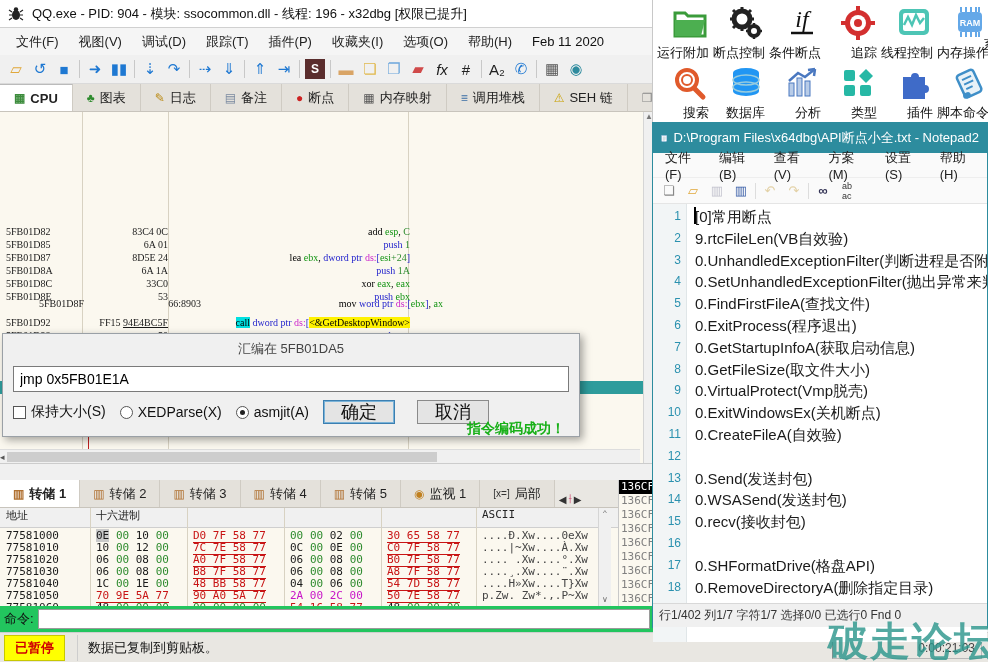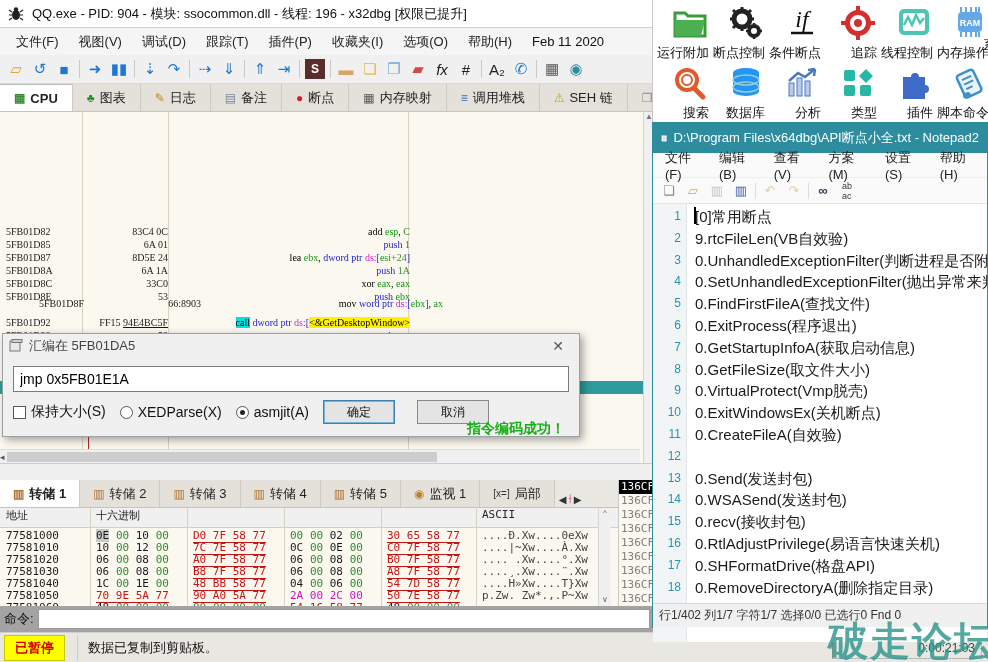--- a/index.html
+++ b/index.html
@@ -65,41 +65,41 @@
   .vline { position:absolute; top:0; bottom:0; width:1px; background:#D8D2C2; }
   #dump-vscroll { position:absolute; left:598px; top:508px; width:13px; height:98px; background:#F0F0F0; border-left:1px solid #D5D5D5; font-size:8px; color:#666; text-align:center; }
 
   
   #stack { position:absolute; left:618px; top:480px; width:36px; height:148px; background:#FBF8EF; border-left:1px solid #C8C8C8; overflow:hidden; }
   .srow { height:14px; font-family:"DejaVu Sans Mono",monospace; font-size:11px; line-height:14px; color:#808080; white-space:nowrap; padding-left:2px; }
   .srow.sel { background:#000; color:#FFF; }
   #stack-hscroll { height:13px; background:#F0F0F0; border-top:1px solid #D5D5D5; font-size:8px; color:#555; padding-left:2px; }
 
   
-  #cmdbar { position:absolute; left:0; top:606px; width:654px; height:26px; background:#a3a3a3; display:flex; align-items:center; padding:0 4px; gap:4px; }
+  #cmdbar { position:absolute; left:0; top:606px; width:654px; height:26px; background:#22c55e; display:flex; align-items:center; padding:0 4px; gap:4px; }
   #cmdbar label { font-size:13px; color:#111; }
   #cmdbar input { flex:1; height:20px; border:1px solid #9A9A9A; background:#FFF; font-size:12px; padding:0 4px; }
 
   
   #statusbar { position:absolute; left:0; top:632px; width:988px; height:30px; background:#E9E7E2; border-top:1px solid #CFCFCF; display:flex; align-items:center; }
   #pause-badge { margin-left:4px; background:#FFFF00; color:#D00000; font-weight:bold; font-size:13px; padding:3px 10px; border:1px solid #C8C800; }
   #status-msg { font-size:13px; color:#111; margin-left:12px; border-left:1px solid #CDCDCD; padding:4px 10px; flex:1; }
   #status-right { position:absolute; right:6px; top:4px; width:150px; height:22px; border:1px solid #B8B8B8; border-top-color:#909090; border-left-color:#909090; font-size:12px; color:#444; text-align:right; padding:3px 6px; background:#E9E7E2; overflow:hidden; }
 
   
   #dlg { position:absolute; left:2px; top:333px; width:578px; height:104px; background:#F0F0F0; border:1px solid #9AA0A6; box-shadow:3px 3px 8px rgba(0,0,0,0.35); z-index:20; }
-  #dlg-title { height:24px; display:flex; align-items:center; padding:0 6px; gap:6px; font-size:13px; color:#444; }
+  #dlg-title { height:24px; display:flex; align-items:center; padding:0 6px; gap:6px; font-size:13px; color:#444;flex-direction:column; }
   #dlg-close { margin-left:auto; width:30px; text-align:center; color:#555; font-size:14px; }
   #dlg-input { position:absolute; left:10px; top:32px; width:556px; height:26px; border:1px solid #7A7A7A; background:#FFF; font-size:14px; padding:0 6px; font-family:"Liberation Sans",sans-serif; }
   #dlg-controls { position:absolute; left:10px; top:66px; width:560px; display:flex; align-items:center; gap:14px; font-size:14px; color:#111; }
   .cb { display:flex; align-items:center; gap:5px; }
   .cb .box { width:13px; height:13px; border:1px solid #555; background:#FFF; }
   .cb .rad { width:13px; height:13px; border:1px solid #555; border-radius:50%; background:#FFF; position:relative; }
   .cb .rad.on::after { content:""; position:absolute; left:3px; top:3px; width:5px; height:5px; border-radius:50%; background:#222; }
-  .dbtn { width:72px; height:24px; background:#E4E4E4; border:1px solid #8A8A8A; font-size:12px; display:flex; align-items:center; justify-content:center; }
+  .dbtn { width:72px; height:24px; background:#E4E4E4; border:1px solid #8A8A8A; font-size:18px; display:flex; align-items:center; justify-content:center; }
   .dbtn.def { border:1px solid #3C7FB1; box-shadow:inset 0 0 0 1px #7AB3D8; }
   #dlg-status { position:absolute; right:14px; top:86px; font-size:14px; font-weight:bold; color:#18B018; }
 
   
   #panel { position:absolute; left:652px; top:0; width:336px; height:122px; background:#FFFFFF; border-left:1px solid #C8C8C8; overflow:hidden; }
   .prow { position:absolute; left:0; width:360px; display:flex; }
   .pitem { width:56px; display:flex; flex-direction:column; align-items:flex-end; }
   .pitem .picon { height:42px; display:flex; align-items:center; justify-content:center; }
   .pitem .plabel { font-size:13px; color:#111; white-space:nowrap; }
 
@@ -587,21 +587,20 @@
         <div class="nline" style="top: 285.4px;">
           <span class="ln">14</span>
           <span class="ltxt">0.WSASend(发送封包)</span>
         </div>
         <div class="nline" style="top: 307.2px;">
           <span class="ln">15</span>
           <span class="ltxt">0.recv(接收封包)</span>
         </div>
         <div class="nline" style="top: 329px;">
           <span class="ln">16</span>
-          <span class="ltxt">0.RtlAdjustPrivilege(易语言快速关机)</span>
         </div>
         <div class="nline" style="top: 350.8px;">
           <span class="ln">17</span>
           <span class="ltxt">0.SHFormatDrive(格盘API)</span>
         </div>
         <div class="nline" style="top: 372.6px;">
           <span class="ln">18</span>
           <span class="ltxt">0.RemoveDirectoryA(删除指定目录)</span>
         </div>
       </div>

